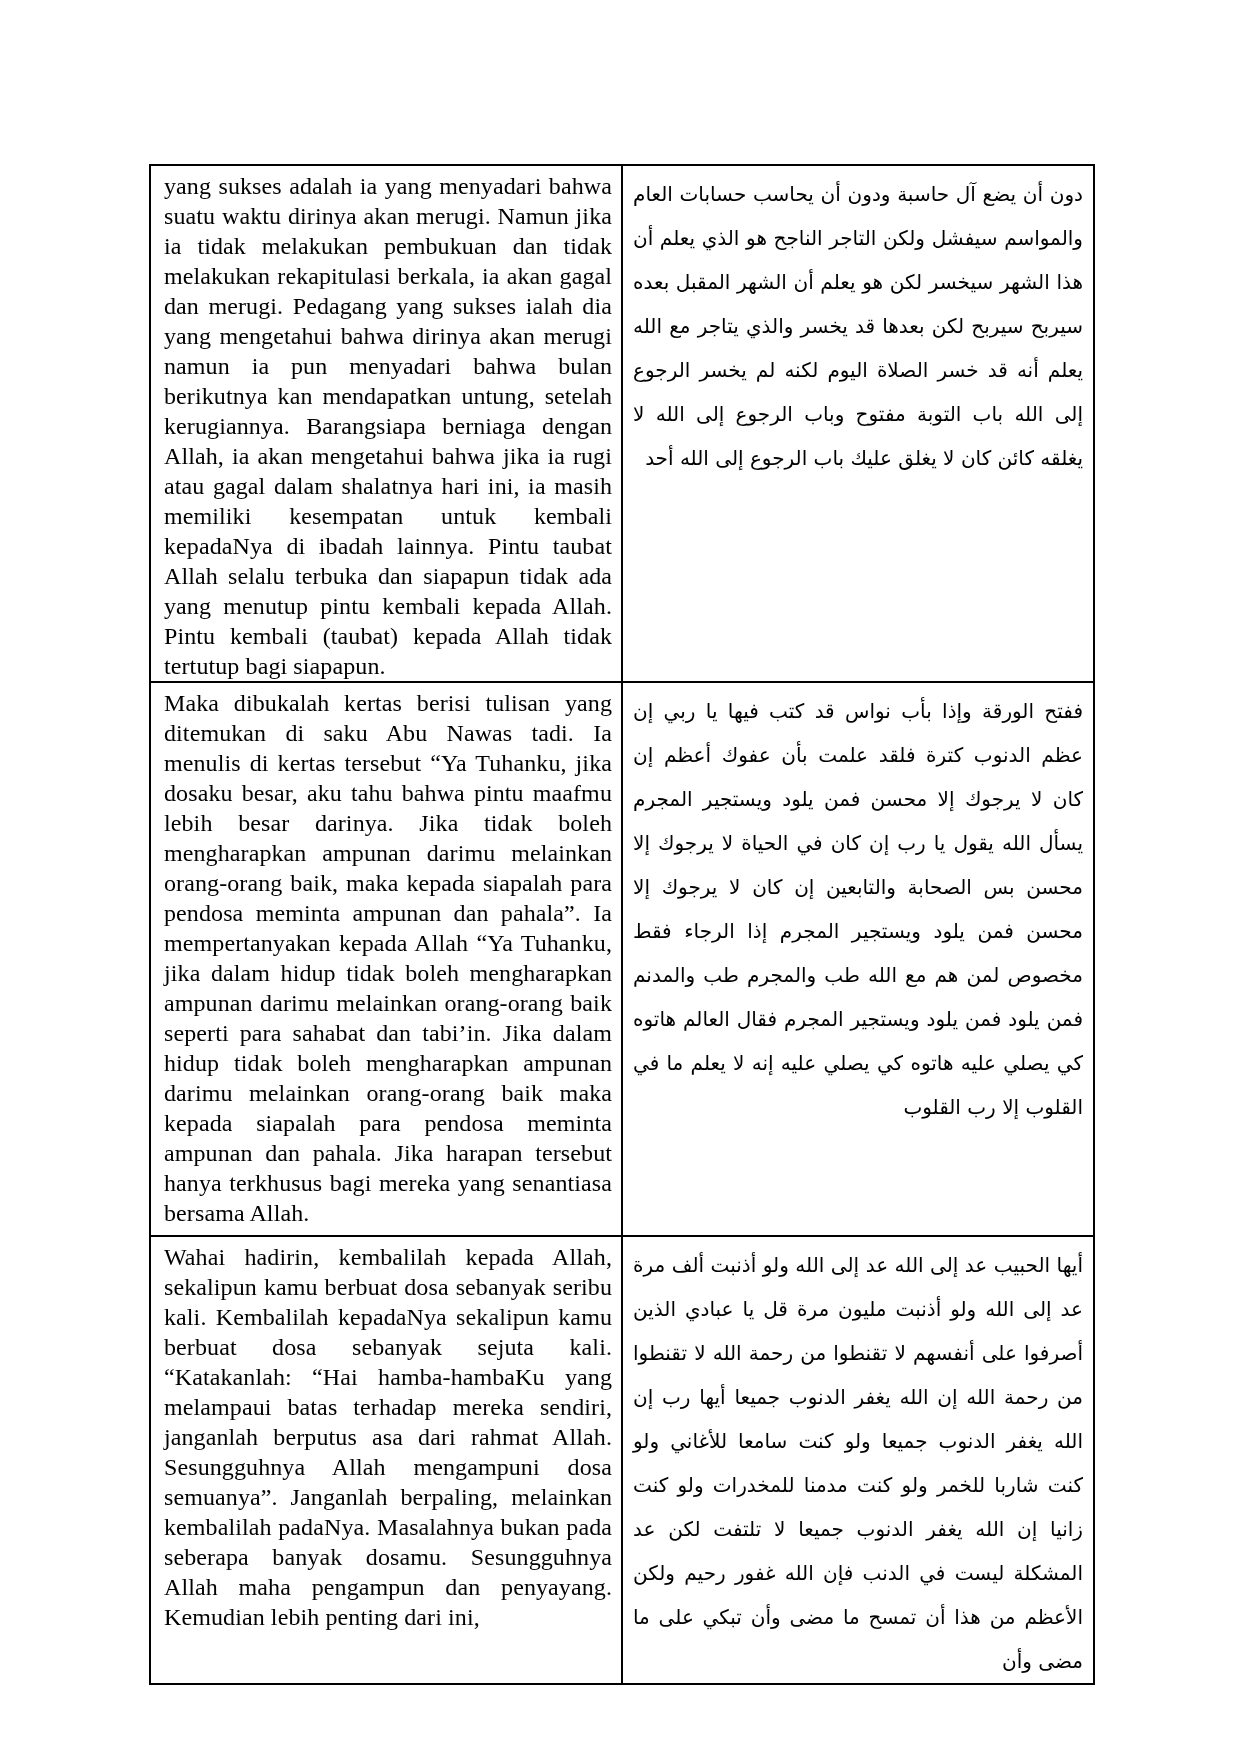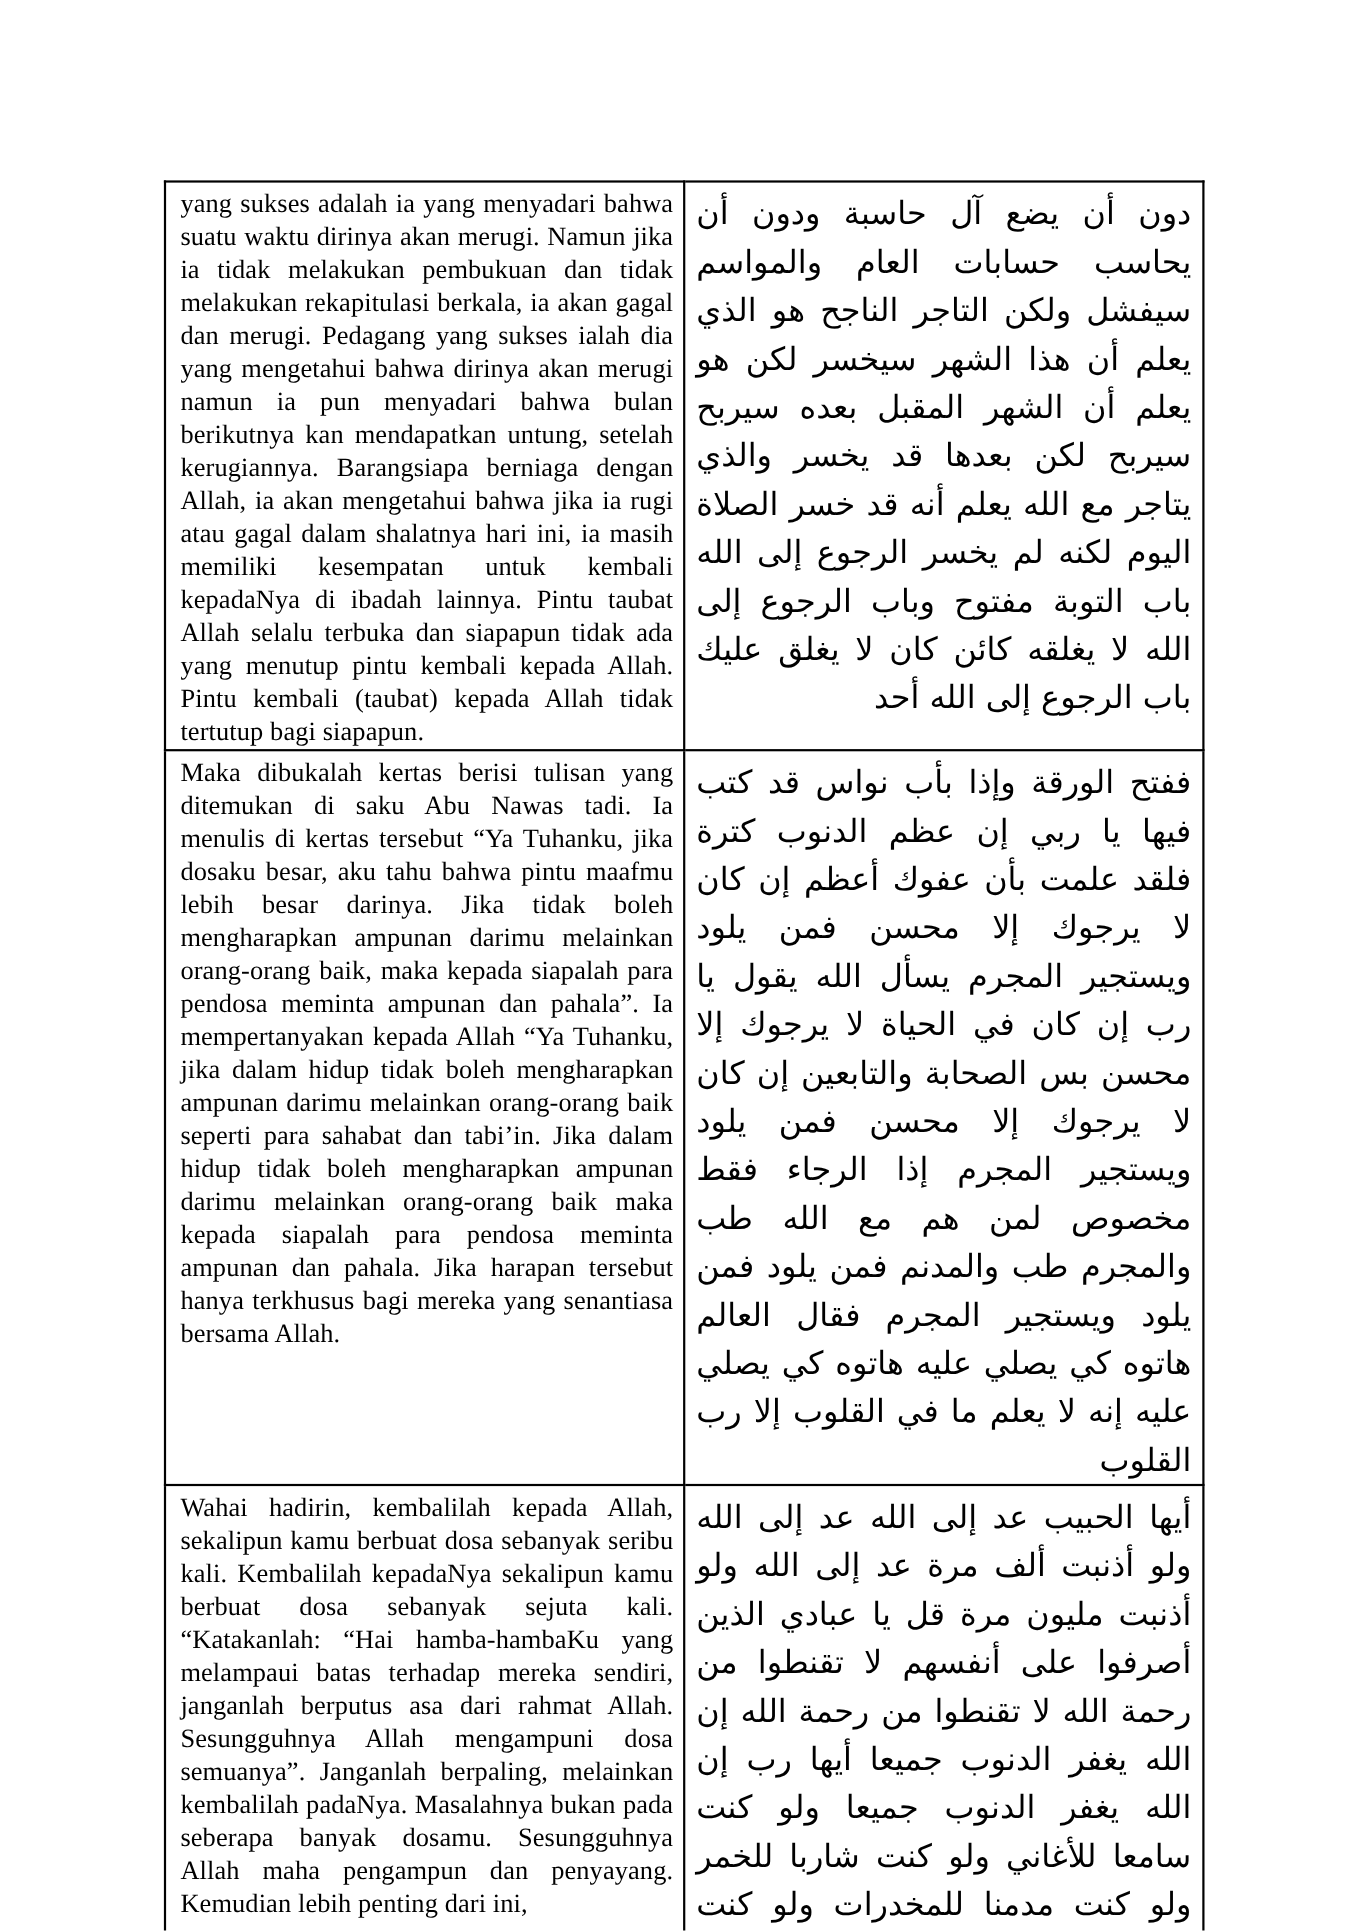--- a/index.html
+++ b/index.html
@@ -46,21 +46,21 @@
     line-height: 30px;
     text-align: justify;
     text-justify: inter-word;
     padding: 5px 9px 0 13px;
     letter-spacing: 0.1px;
   }
   td.cell-ar {
     direction: rtl;
     unicode-bidi: embed;
     font-family: "DejaVu Sans", sans-serif;
-    font-size: 29px;
+    font-size: 20px;
     line-height: 44px;
     text-align: justify;
     text-justify: inter-word;
     padding: 6px 10px 0 10px;
   }
 </style>
 </head>
 <body>
 
 <div class="page">

